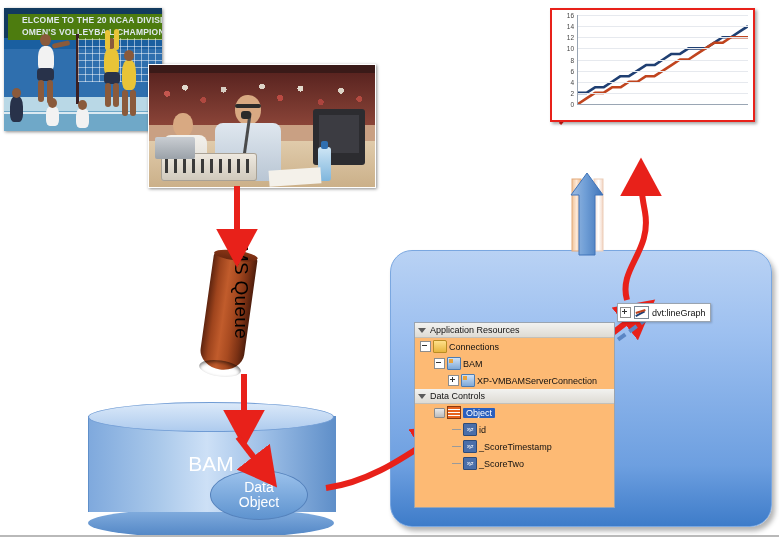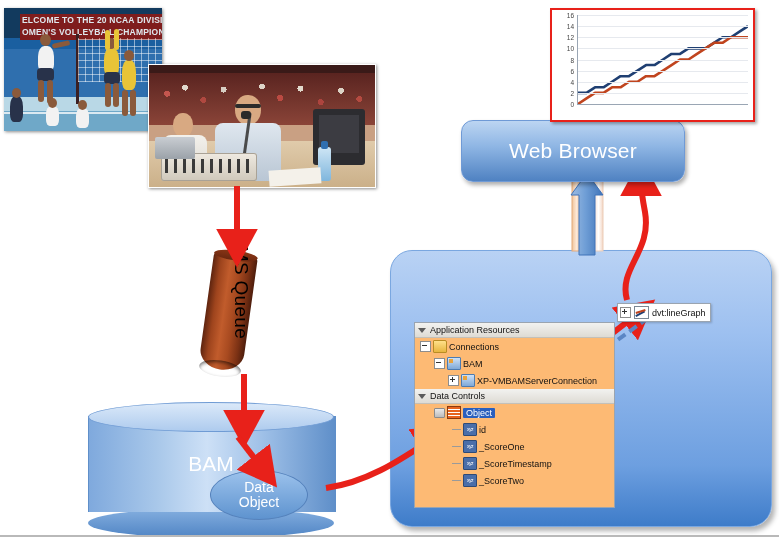--- a/index.html
+++ b/index.html
@@ -11,21 +11,21 @@
   
   .photo{position:absolute;overflow:hidden;background:#111;
          box-shadow:1px 1px 3px rgba(0,0,0,.45);}
   #photo-volleyball{left:4px;top:8px;width:158px;height:123px;}
   #photo-scorers{left:148px;top:64px;width:226px;height:122px;border:1px solid #fff;}
 
   
   .vb-bg{position:absolute;inset:0;
     background:
       linear-gradient(180deg,#123a5e 0 24%, #1a5fa0 24% 33%, #2f6fae 33% 72%, #b9d8e6 72% 84%, #6fa8c8 84% 100%);}
-  .vb-banner{position:absolute;left:16px;top:6px;width:100%;height:26px;background:#7f1d1d;}
+  .vb-banner{position:absolute;left:4px;top:6px;width:100%;height:26px;background:#4d7c0f;padding-left:12px;}
   .vb-banner span{display:block;color:#dfe8ee;font-size:8.5px;letter-spacing:.2px;
      font-family:"Liberation Sans",sans-serif;white-space:nowrap;line-height:12px;padding-left:2px;font-weight:700;}
   .vb-court-line{position:absolute;background:rgba(255,255,255,.75);}
   .vb-net{position:absolute;left:72px;top:26px;width:3px;height:70px;background:#3a1f22;}
   .vb-netmesh{position:absolute;left:74px;top:30px;width:84px;height:44px;
      background:repeating-linear-gradient(90deg,rgba(255,255,255,.5) 0 1px,transparent 1px 7px),
                 repeating-linear-gradient(0deg,rgba(255,255,255,.5) 0 1px,transparent 1px 7px);}
   .pl{position:absolute;border-radius:40% 40% 30% 30%;}
   .pl.w{background:#f2f2f2;}
   .pl.y{background:#e8c437;}
@@ -299,23 +299,20 @@
 
     <g>
       <path d="M579,255 L579,195 L571,195 L587,173 L603,195 L595,195 L595,255 Z" fill="url(#bluefill)" stroke="#3f73b8" stroke-width="1"></path>
     </g>
 
     <g>
       <path d="M565,118 L560,124" fill="none" stroke="#e8211a" stroke-width="3"></path>
     </g>
   </svg>
 
-  <div id="web-browser">
-    <span id="web-browser-label">Web Browser</span>
-  </div>
 
   <div id="chart-card">
     <div id="chart-inner">
       <div class="yaxis" id="yaxis">
           <div class="ytick" style="top: 91px;">0</div>
           <div class="ytick" style="top: 79.875px;">2</div>
           <div class="ytick" style="top: 68.75px;">4</div>
           <div class="ytick" style="top: 57.625px;">6</div>
           <div class="ytick" style="top: 46.5px;">8</div>
           <div class="ytick" style="top: 35.375px;">10</div>
@@ -371,25 +368,20 @@
       <span class="sel">Object</span>
     </div>
     <div class="node indent4">
       <span class="dash"></span>
       <span class="ico ico-attr">xyz</span>
       <span>id</span>
     </div>
     <div class="node indent4">
       <span class="dash"></span>
       <span class="ico ico-attr">xyz</span>
-      <span>_ScoreOne</span>
-    </div>
-    <div class="node indent4">
-      <span class="dash"></span>
-      <span class="ico ico-attr">xyz</span>
       <span>_ScoreTimestamp</span>
     </div>
     <div class="node indent4">
       <span class="dash"></span>
       <span class="ico ico-attr">xyz</span>
       <span>_ScoreTwo</span>
     </div>
     <div class="node indent4">
       
       

